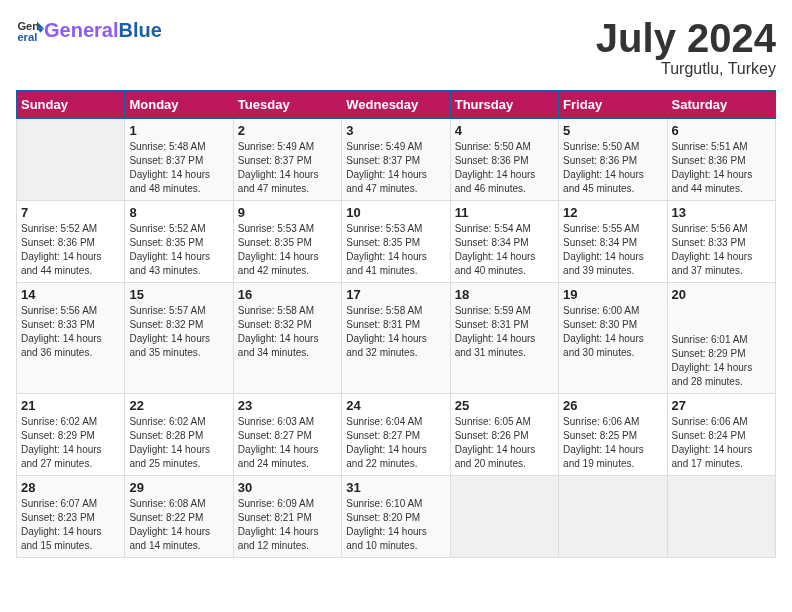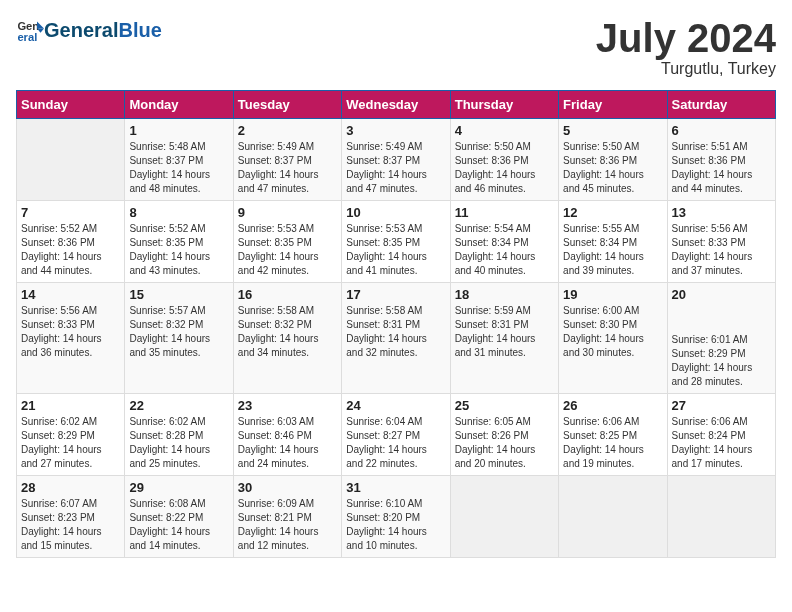--- a/index.html
+++ b/index.html
@@ -16,21 +16,21 @@
       align-items: flex-start;
       margin-bottom: 12px;
     }
     .logo {
       display: flex;
       align-items: center;
     }
     .logo-text-general {
       font-size: 20px;
       font-weight: bold;
-      color: #0c4a6e;
+      color: #8b5cf6;
     }
     .logo-text-blue {
       font-size: 20px;
       font-weight: bold;
       color: #1a5fa8;
     }
     .logo-icon {
       width: 28px;
       height: 28px;
     }
@@ -283,21 +283,21 @@
         <td>
           <div class="day-number">22</div>
           <div class="day-info" style="white-space: pre-line;">Sunrise: 6:02 AM
 Sunset: 8:28 PM
 Daylight: 14 hours
 and 25 minutes.</div>
         </td>
         <td>
           <div class="day-number">23</div>
           <div class="day-info" style="white-space: pre-line;">Sunrise: 6:03 AM
-Sunset: 8:46 PM
+Sunset: 8:27 PM
 Daylight: 14 hours
 and 24 minutes.</div>
         </td>
         <td>
           <div class="day-number">24</div>
           <div class="day-info" style="white-space: pre-line;">Sunrise: 6:04 AM
 Sunset: 8:27 PM
 Daylight: 14 hours
 and 22 minutes.</div>
         </td>

